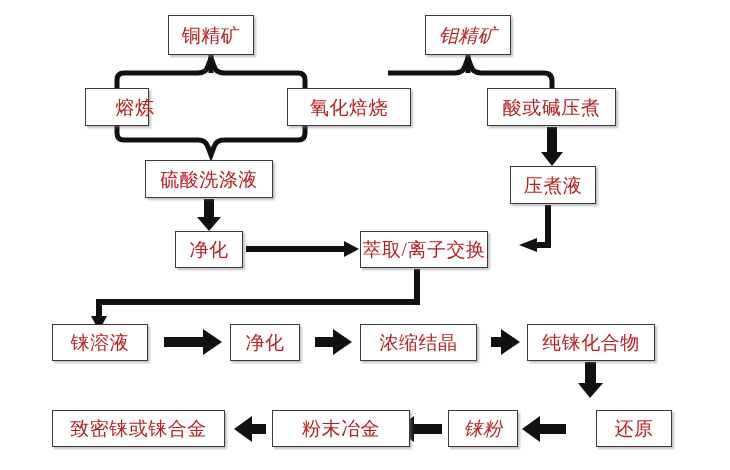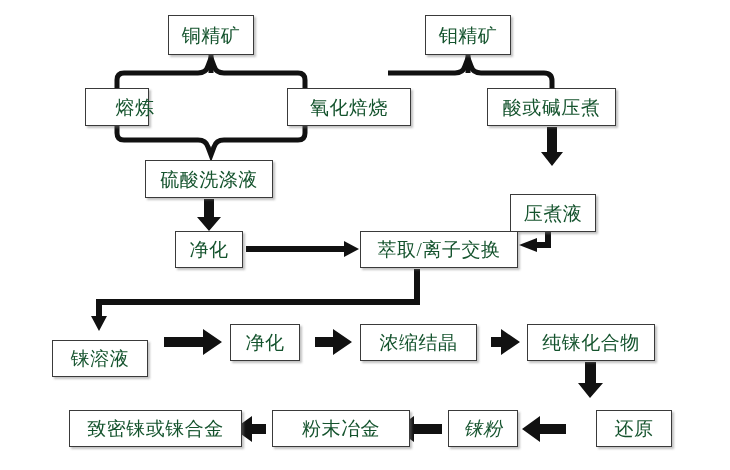--- a/index.html
+++ b/index.html
@@ -18,21 +18,21 @@
   }
   .node {
     position: absolute;
     box-sizing: border-box;
     background: #ffffff;
     border: 1.5px solid #3a3a3a;
     box-shadow: 2px 2px 2px rgba(120,120,120,0.45);
     display: flex;
     align-items: center;
     justify-content: center;
-    color: #14532d;
+    color: #b91c1c;
     font-size: 19px;
     line-height: 1;
     letter-spacing: 0.5px;
     white-space: nowrap;
     z-index: 5;
   }
   .svg-layer {
     position: absolute;
     left: 0;
     top: 0;
@@ -85,45 +85,45 @@
 
     <path d="M 566 424 L 540 424 L 540 416 L 522 429 L 540 442 L 540 434 L 566 434 Z" fill="#111"></path>
 
     <path d="M 442 424 L 414 424 L 414 416 L 396 429 L 414 442 L 414 434 L 442 434 Z" fill="#111"></path>
 
     <path d="M 266 424 L 252 424 L 252 416 L 234 429 L 252 442 L 252 434 L 266 434 Z" fill="#111"></path>
   </svg>
 
   <div class="node" style="left:168px; top:15px; width:86px; height:40px;">铜精矿</div>
 
-  <div class="node" style="left:425px; top:15px; width:86px; height:40px;">钼精矿</div>
+  <div class="node" style="left:425px; top:15px; width:86px; height:40px;font-style:italic;">钼精矿</div>
 
   <div class="node" style="left:85px; top:88px; width:64px; height:38px;padding-left:36px;">熔炼</div>
 
   <div class="node" style="left:287px; top:88px; width:124px; height:38px;">氧化焙烧</div>
 
   <div class="node" style="left:487px; top:88px; width:129px; height:38px;text-align:right;">酸或碱压煮</div>
 
   <div class="node" style="left:145px; top:160px; width:128px; height:38px;">硫酸洗涤液</div>
 
-  <div class="node" style="left:510px; top:166px; width:86px; height:38px;margin-top:28px;">压煮液</div>
+  <div class="node" style="left:510px; top:166px; width:86px; height:38px;">压煮液</div>
 
   <div class="node" style="left:175px; top:231px; width:68px; height:37px;">净化</div>
 
-  <div class="node" style="left:360px; top:231px; width:158px; height:37px;">萃取/离子交换</div>
+  <div class="node" style="left:360px; top:231px; width:128px; height:37px;">萃取/离子交换</div>
 
-  <div class="node" style="left:52px; top:324px; width:96px; height:37px;margin-top:16px;">铼溶液</div>
+  <div class="node" style="left:52px; top:324px; width:96px; height:37px;">铼溶液</div>
 
   <div class="node" style="left:230px; top:324px; width:70px; height:37px;">净化</div>
 
   <div class="node" style="left:360px; top:324px; width:117px; height:37px;">浓缩结晶</div>
 
   <div class="node" style="left:527px; top:324px; width:128px; height:37px;">纯铼化合物</div>
 
-  <div class="node" style="left:52px; top:410px; width:173px; height:37px;margin-left:17px;">致密铼或铼合金</div>
+  <div class="node" style="left:52px; top:410px; width:173px; height:37px;">致密铼或铼合金</div>
 
   <div class="node" style="left:272px; top:410px; width:138px; height:37px;">粉末冶金</div>
 
   <div class="node" style="left:448px; top:410px; width:70px; height:37px;font-style:italic;">铼粉</div>
 
   <div class="node" style="left:572px; top:410px; width:76px; height:37px;margin-left:24px;">还原</div>
 
   <svg class="svg-layer over" viewBox="0 0 730 470">
 
     <path d="M 117 88 L 117 126" stroke="#111" stroke-width="5" fill="none" opacity="0"></path>

